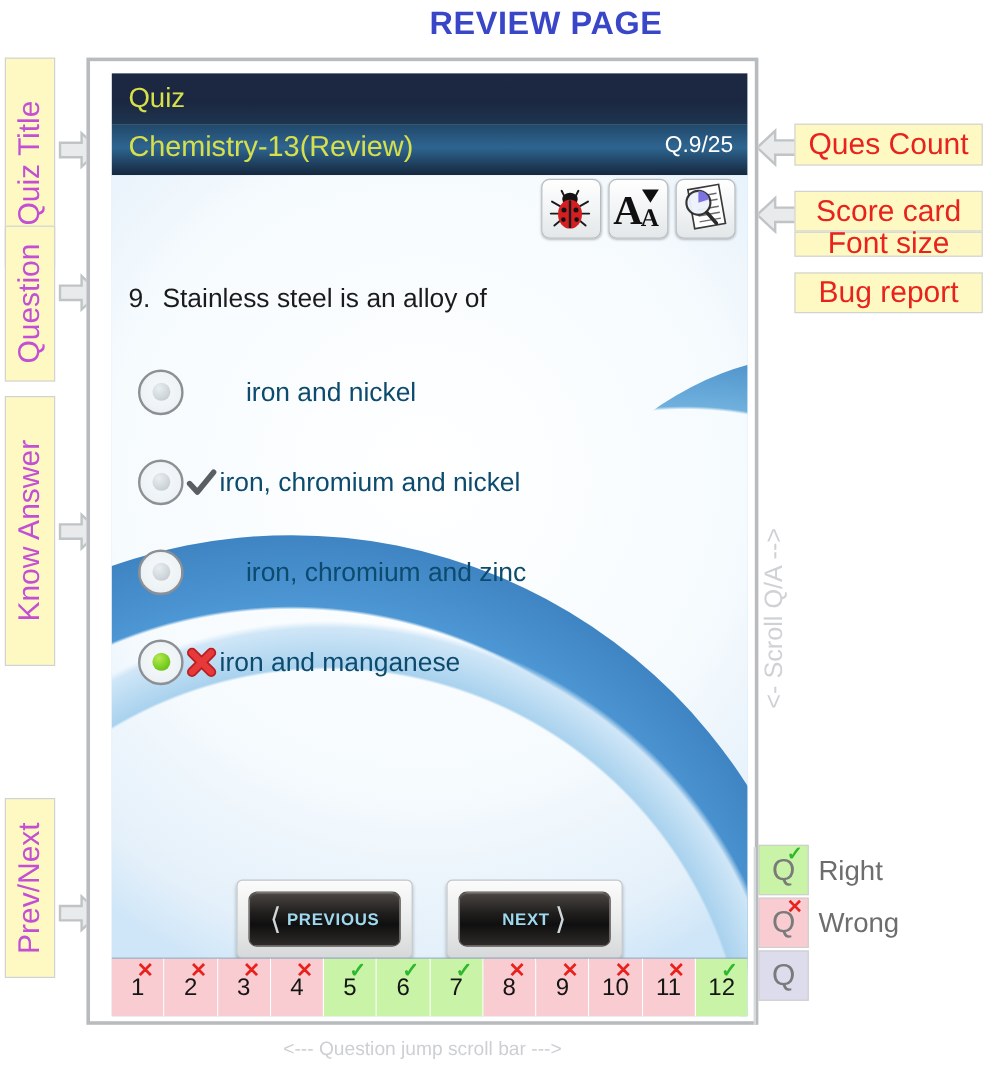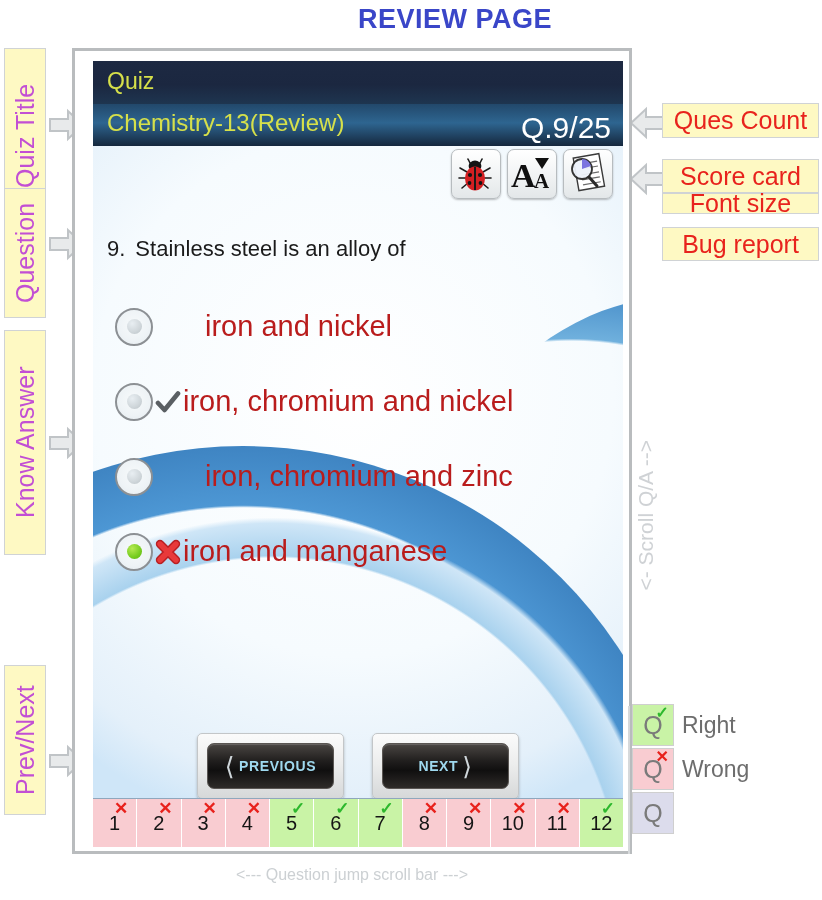--- a/index.html
+++ b/index.html
@@ -48,21 +48,21 @@
   .hdr-sub{
     position:absolute;left:0;top:43px;width:530px;height:42px;
     background:linear-gradient(180deg,#22486b 0%,#2e6590 45%,#15273d 100%);
   }
   .hdr-sub .subject{
     position:absolute;left:14px;top:5px;
     font-size:24px;color:#d6e04a;
   }
   .hdr-sub .qcount{
     position:absolute;right:12px;top:7px;
-    font-size:30px;color:#ffffff;
+    font-size:19px;color:#ffffff;
   }
 
   
   #content-bg{
     position:absolute;left:0;top:85px;width:530px;height:701px;
     background:
       radial-gradient(ellipse 330px 400px at 48% 38%, #ffffff 0%, #f3f9fd 38%, #dfeefb 70%, #cfe6f8 100%);
     overflow:hidden;
   }
   .swoosh{position:absolute;border-radius:50%;}
@@ -118,21 +118,21 @@
     box-sizing:border-box;
   }
   .radio i{
     display:block;width:15px;height:15px;border-radius:50%;
     background:radial-gradient(circle at 35% 30%, #e8eef2 0%, #cfd6da 60%, #b9c1c6 100%);
   }
   .radio.selected i{
     background:radial-gradient(circle at 35% 30%, #b6ea52 0%, #76cc1f 60%, #5bb312 100%);
   }
   .mark{width:30px;flex:0 0 auto;display:flex;justify-content:center;align-items:center;}
-  .opt-label{font-size:29px;color:#b91c1c;}
+  .opt-label{font-size:22px;color:#0c4a6e;}
   .opt .spacer{width:22px;flex:0 0 auto;}
 
   .tick{
     display:block;width:26px;height:26px;
   }
   .cross{
     display:block;width:26px;height:26px;
   }
 
   

